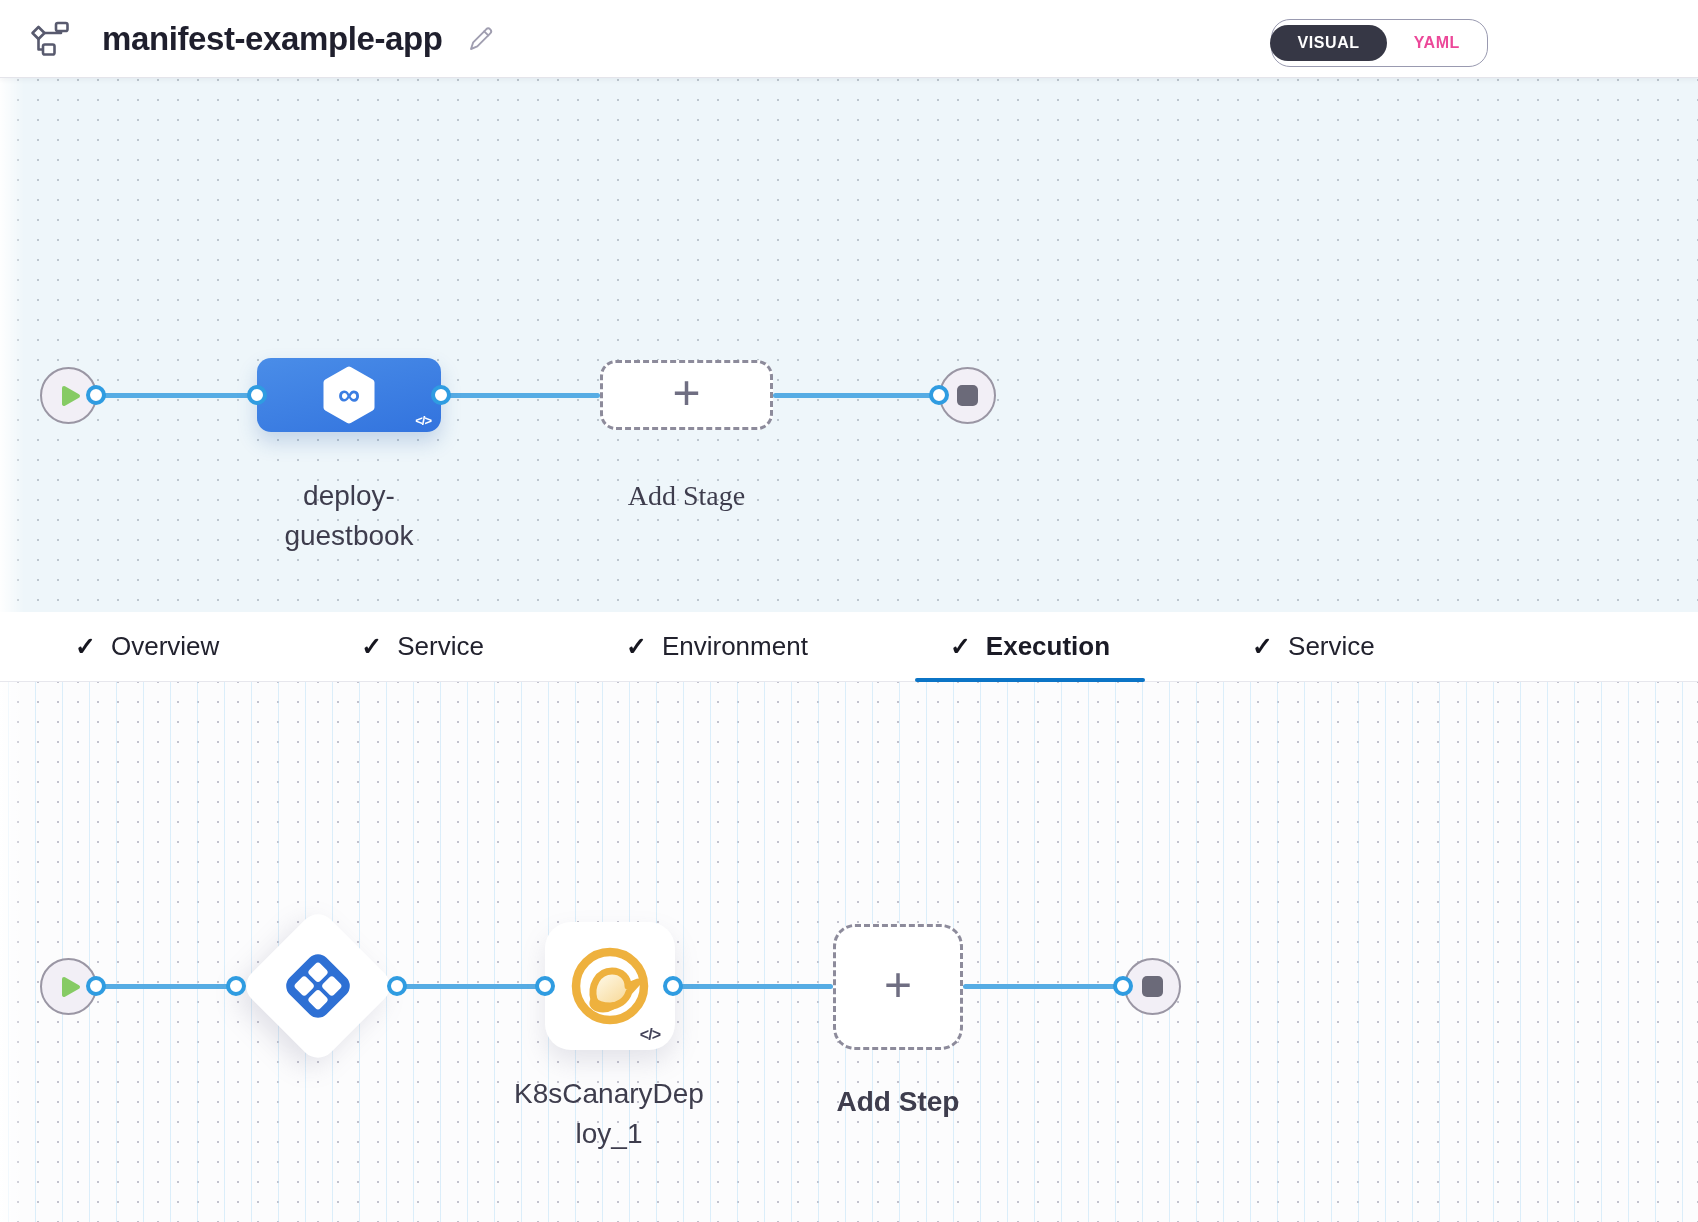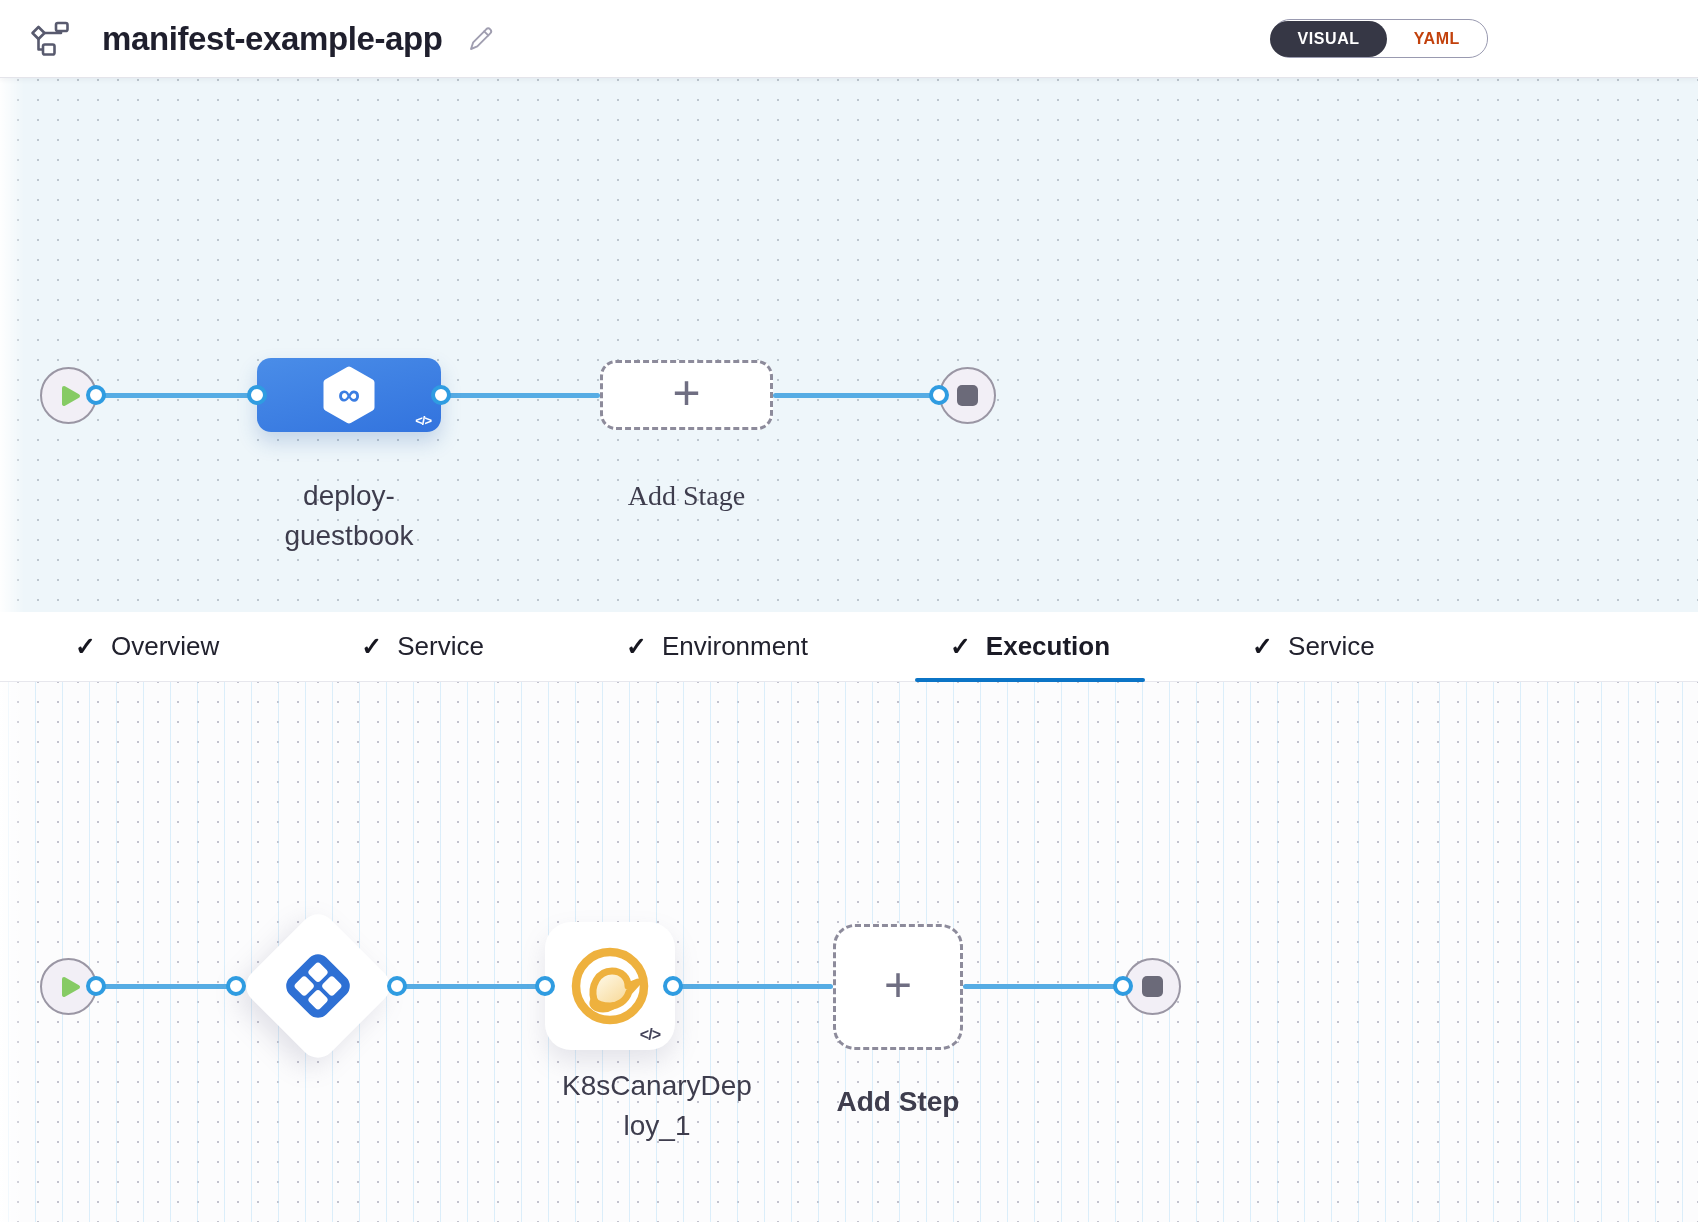--- a/index.html
+++ b/index.html
@@ -8,26 +8,26 @@
   .viewport { position:relative; width:1698px; height:1222px; }
 
   
   .header { position:absolute; left:0; top:0; width:1698px; height:78px;
     background:#fff; border-bottom:1px solid #e4e4ea;
     box-shadow:0 2px 5px rgba(40,40,60,.05);
     display:flex; align-items:center; padding-left:28px; z-index:20; }
   .header h1 { font-size:33px; font-weight:700; color:#1f1f2d;
     letter-spacing:-0.4px; margin-left:32px; }
   .pencil { margin-left:22px; display:flex; align-items:center; cursor:pointer; }
-  .toggle { position:absolute; right:210px; top:19px; height:39px;
+  .toggle { position:absolute; right:210px; top:19px; height:48px;
     border:1.5px solid #999ab0; border-radius:19px; display:flex;
     align-items:center; background:#fff; }
   .seg { height:36px; display:flex; align-items:center; justify-content:center;
     padding:0 27px; font-size:16px; font-weight:700; letter-spacing:.6px;
-    color:#c2410c; border-radius:19px; cursor:pointer; }
+    color:#ec4899; border-radius:19px; cursor:pointer; }
   .seg.active { background:#363745; color:#fff; margin:-1.5px 0 -1.5px -1.5px; }
 
   
   .canvas { position:absolute; left:0; width:1698px; }
   .canvas-top { top:78px; height:534px; background-color:#eef6fa;
     background-image:radial-gradient(circle,#bcc6ce 1.2px,transparent 1.35px);
     background-size:20px 20px; background-position:8px 12px; }
   .canvas-bottom { top:682px; height:540px; background-color:#fcfcfd;
     background-image:
       linear-gradient(90deg, rgba(186,223,247,.5) 1.4px, transparent 1.4px),
@@ -234,17 +234,17 @@
       <span class="stopsq"></span>
     </div>
 
     <div class="cdot" style="left:96px;top:304px;"></div>
     <div class="cdot" style="left:236px;top:304px;"></div>
     <div class="cdot" style="left:397px;top:304px;"></div>
     <div class="cdot" style="left:545px;top:304px;"></div>
     <div class="cdot" style="left:673px;top:304px;"></div>
     <div class="cdot" style="left:1123px;top:304px;"></div>
 
-    <div class="node-label wrap-label" style="left:512px;top:384px;width:194px;margin-left:48px;">K8sCanaryDeploy_1</div>
+    <div class="node-label wrap-label" style="left:512px;top:392px;width:194px;">K8sCanaryDeploy_1</div>
     <div class="node-label" style="left:823px;top:400px;width:150px;font-weight:bold;">Add Step</div>
   </section>
 
 </div>
 
 </body></html>

